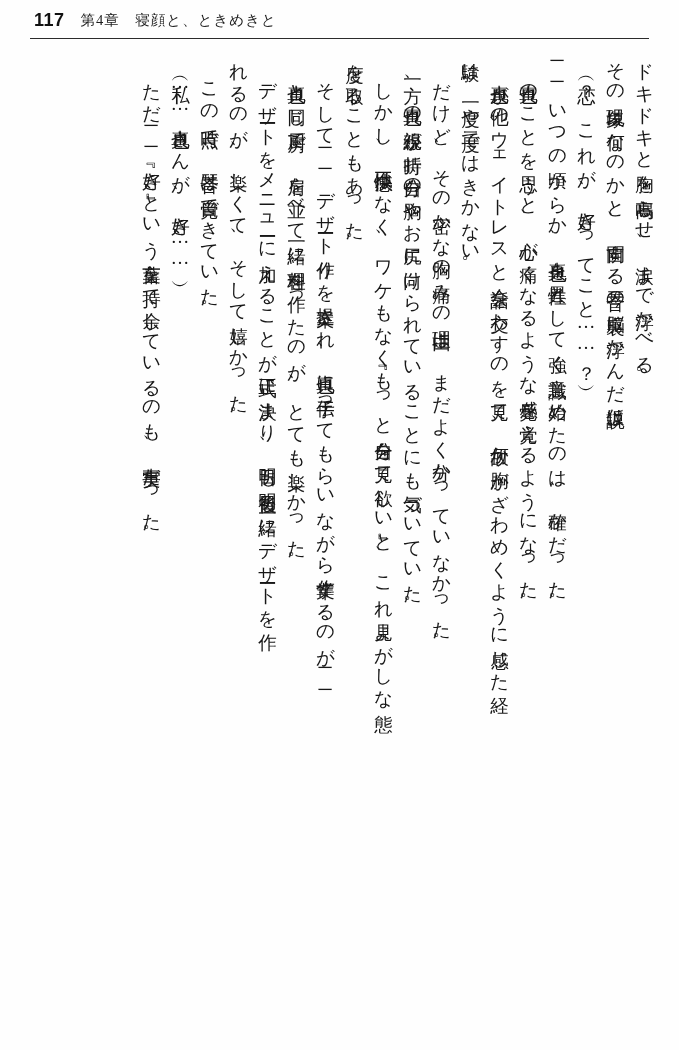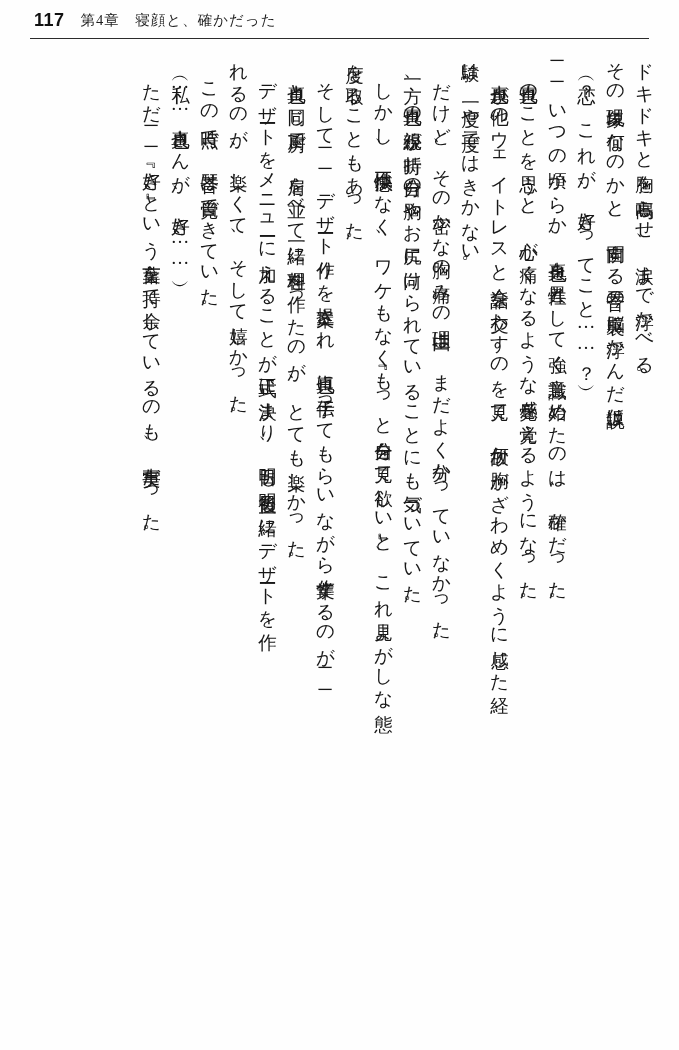--- a/index.html
+++ b/index.html
@@ -85,21 +85,21 @@
     padding-top: 22px;
   }
 </style>
 </head>
 <body>
 
 <div class="page">
 
   <div class="header">
     <span class="page-number">117</span>
-    <span class="chapter-title">第4章　寝顔と、確かだった</span>
+    <span class="chapter-title">第4章　寝顔と、ときめきと</span>
   </div>
   <div class="header-rule"></div>
 
   <div class="body-area" id="body-area">
       <div class="vcol">ドキドキと胸を高鳴らせ、涙まで浮かべる。</div>
       <div class="vcol">その現象は何なのかと、自問する琴音の脳裏に浮かんだ仮説は。</div>
       <div class="vcol indent">（恋？　これが、好きってこと……？）</div>
       <div class="vcol">──いつの頃からか、真也を異性として強く意識し始めたのは、確かだった。</div>
       <div class="vcol indent">真也のことを思うと、心が痛くなるような感覚を覚えるようになった。</div>
       <div class="vcol indent">真也が他のウェイトレスと会話を交わすのを見て、何故か胸がざわめくように感じた経</div>

